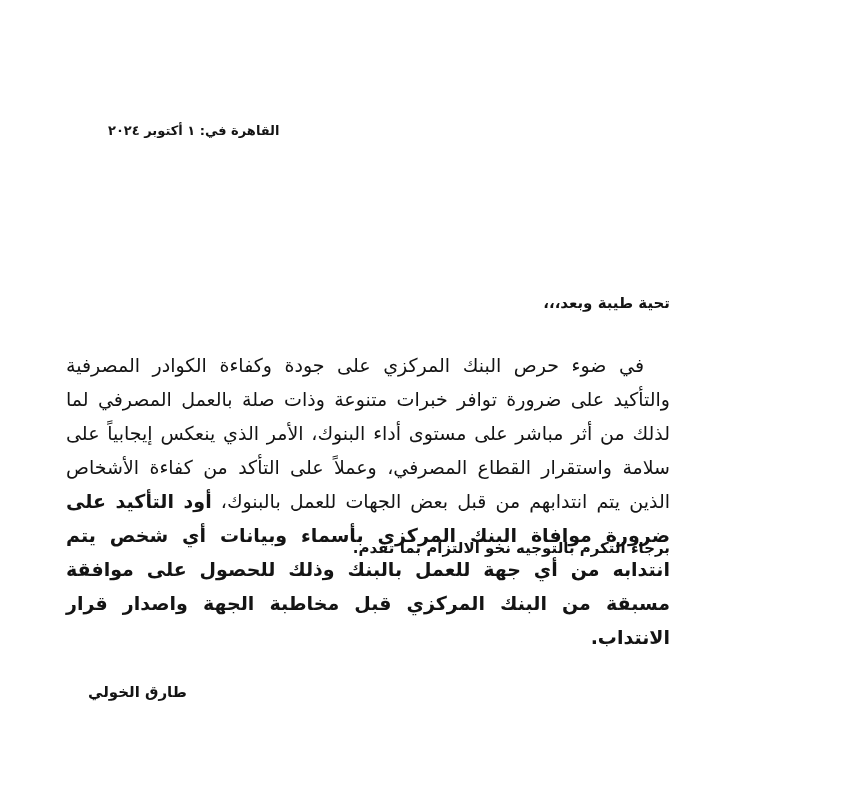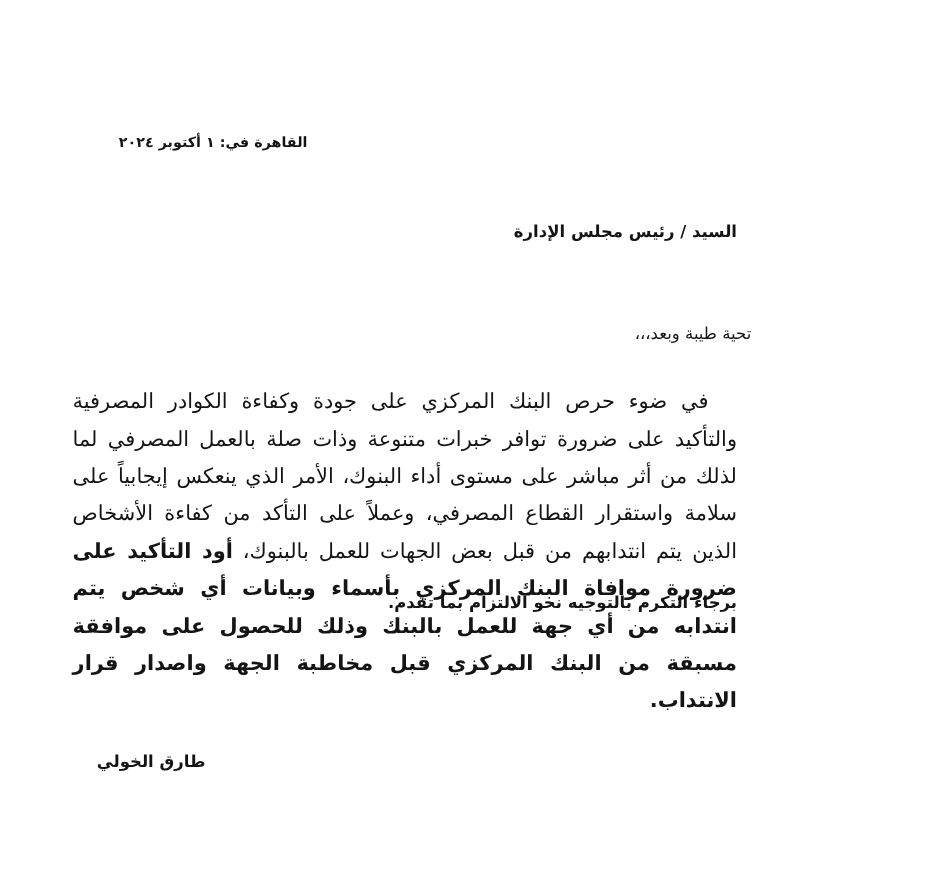--- a/index.html
+++ b/index.html
@@ -32,22 +32,22 @@
     top: 192px;
     right: 58px;
     text-align: right;
     font-weight: bold;
     font-size: 15px;
     line-height: 37px;
   }
   .salutation {
     position: absolute;
     top: 294px;
-    right: 45px;
-    font-weight: normal;
+    right: 58px;
+    font-weight: bold;
     font-size: 15px;
   }
   .letter-body {
     position: absolute;
     top: 348px;
     right: 58px;
     left: 66px;
     font-size: 19px;
     line-height: 34px;
     text-align: justify;
@@ -83,21 +83,20 @@
   }
 </style>
 </head>
 <body>
 
 <div class="page">
 
   <div class="date-line">القاهرة في: ١ أكتوبر ٢٠٢٤</div>
 
   <div class="recipient-block">
-    <div>السيد / رئيس مجلس الإدارة</div>
   </div>
 
   <div class="salutation">تحية طيبة وبعد،،،</div>
 
   <p class="letter-body"><span class="regular-seg">في ضوء حرص البنك المركزي على جودة وكفاءة الكوادر المصرفية والتأكيد على ضرورة توافر خبرات متنوعة وذات صلة بالعمل المصرفي لما لذلك من أثر مباشر على مستوى أداء البنوك، الأمر الذي ينعكس إيجابياً على سلامة واستقرار القطاع المصرفي، وعملاً على التأكد من كفاءة الأشخاص الذين يتم انتدابهم من قبل بعض الجهات للعمل بالبنوك، </span><span class="bold-seg">أود التأكيد على ضرورة موافاة البنك المركزي بأسماء وبيانات أي شخص يتم انتدابه من أي جهة للعمل بالبنك وذلك للحصول على موافقة مسبقة من البنك المركزي قبل مخاطبة الجهة واصدار قرار الانتداب.</span></p>
 
   <div class="request-line">برجاء التكرم بالتوجيه نحو الالتزام بما تقدم.</div>
 
 
   <div class="signature">طارق الخولي</div>

